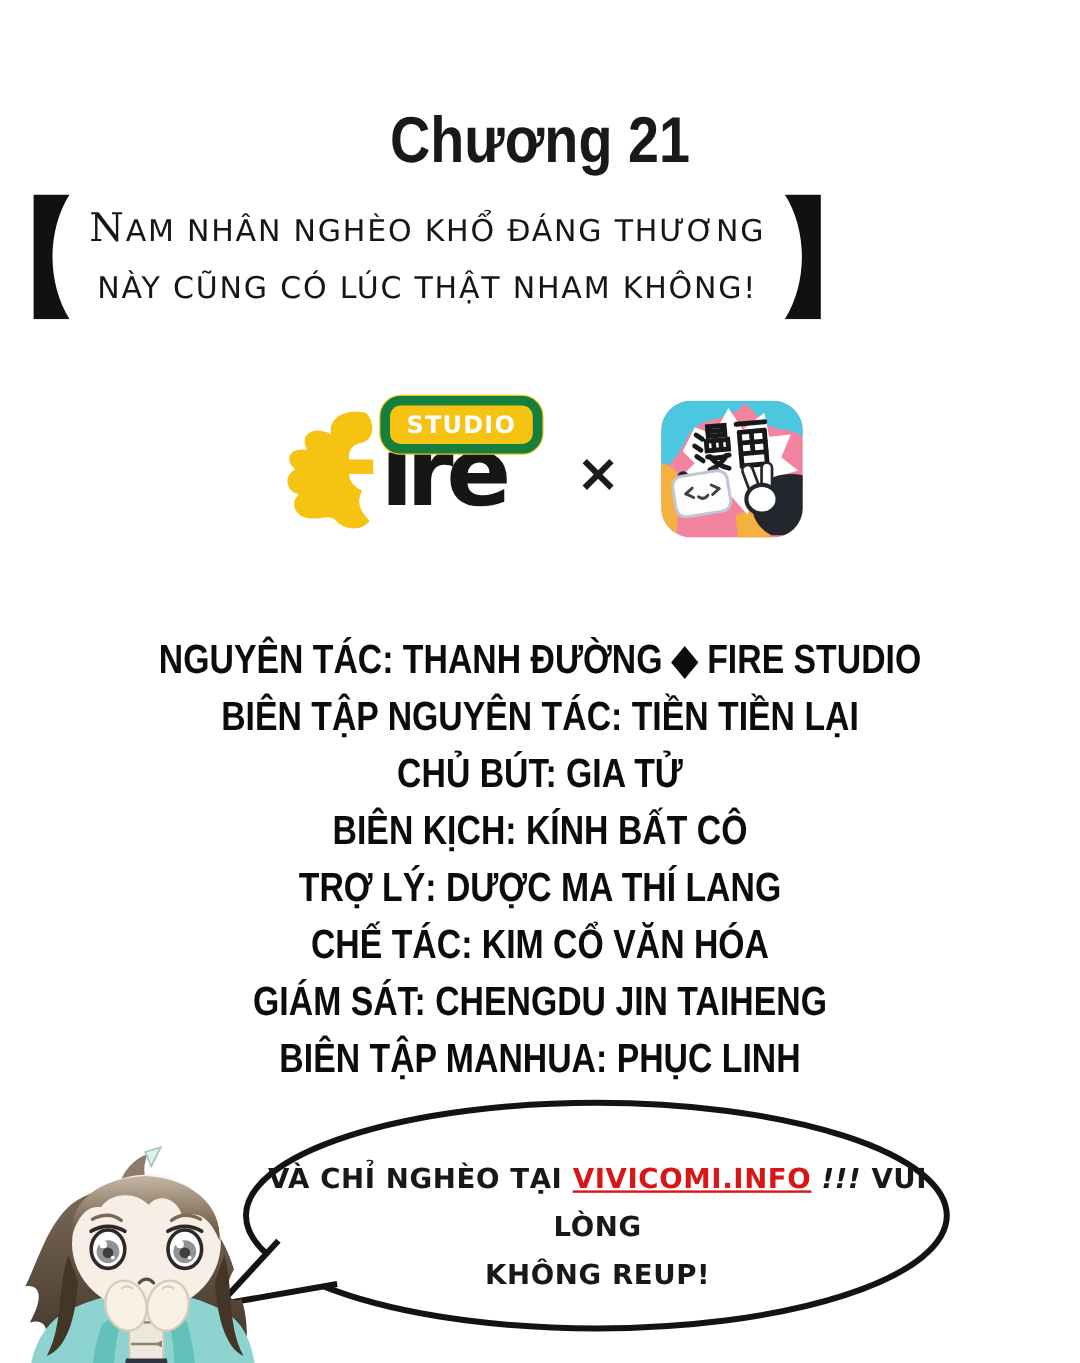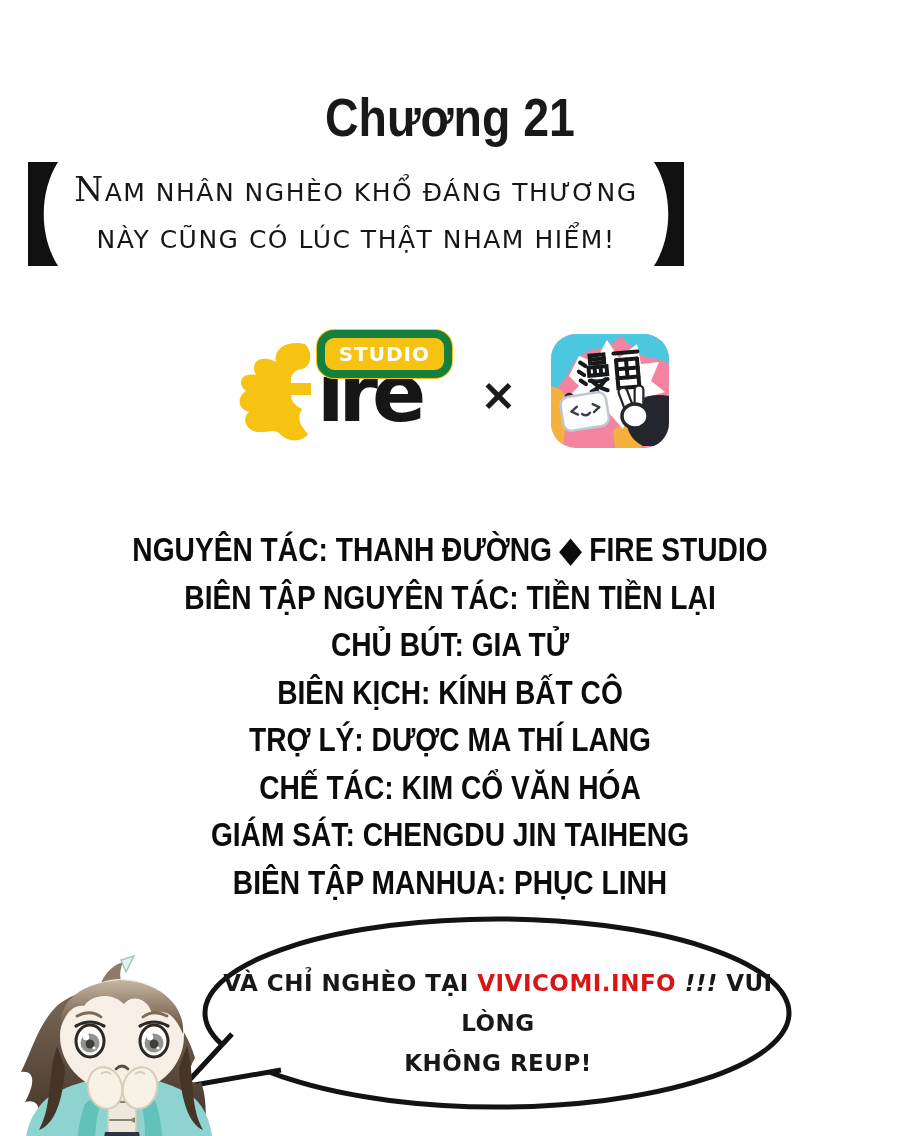--- a/index.html
+++ b/index.html
@@ -69,40 +69,40 @@
     white-space:nowrap;
   }
 
   
   .bubble-svg { position:absolute; left:0; top:898px; width:900px; height:238px; }
   .bubble-text {
     position:absolute; left:208px; top:957px; width:580px;
     text-align:center; font-size:23px; font-weight:bold; line-height:40px;
     letter-spacing:.5px; color:#181818;
   }
-  .bubble-link { font-weight:bold; cursor:pointer; }
+  .bubble-link { font-weight:bold; cursor:pointer;text-decoration:underline; }
   .bubble-excl { font-style:italic; }
 
   
   .chibi { position:absolute; left:-3px; top:946px; width:240px; height:192px; }
 </style>
 </head>
 <body>
 
 <div class="canvas">
 
   <div class="chapter-title">Chương 21</div>
 
   <div class="tagline">
     <svg class="bracket" viewBox="0 0 32 104">
       <path d="M2,0 L32,0 C13,30 13,74 32,104 L2,104 Z" fill="#111111"></path>
     </svg>
     <div class="tagline-lines">
       <div class="tagline-line tagline-line-1">NAM NHÂN NGHÈO KHỔ ĐÁNG THƯƠNG</div>
-      <div class="tagline-line">NÀY CŨNG CÓ LÚC THẬT NHAM HIỂM!</div>
+      <div class="tagline-line">NÀY CŨNG CÓ LÚC THẬT NHAM KHÔNG!</div>
     </div>
     <svg class="bracket" viewBox="0 0 32 104">
       <path d="M30,0 L0,0 C19,30 19,74 0,104 L30,104 Z" fill="#111111"></path>
     </svg>
   </div>
 
   <div class="logo-row">
 
     <div class="fire-logo">
       <svg class="fire-flame" viewBox="0 0 100 104">

